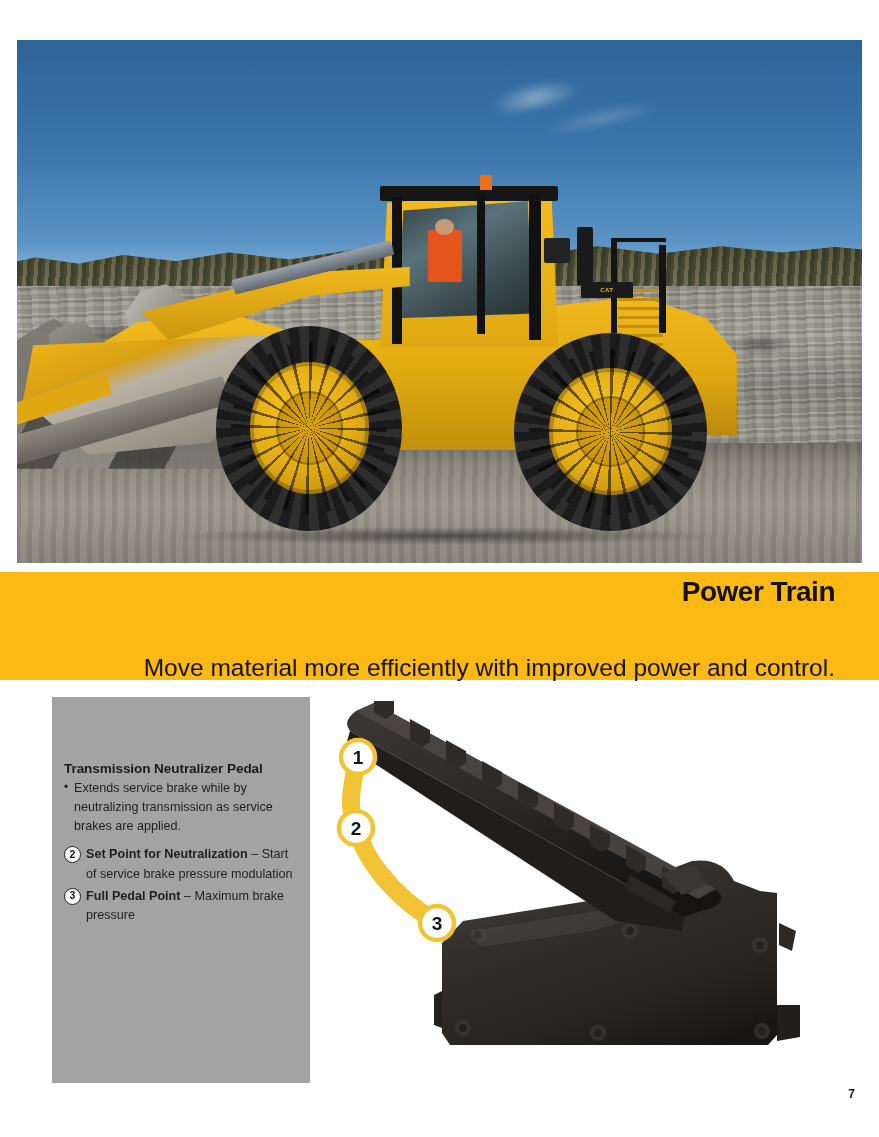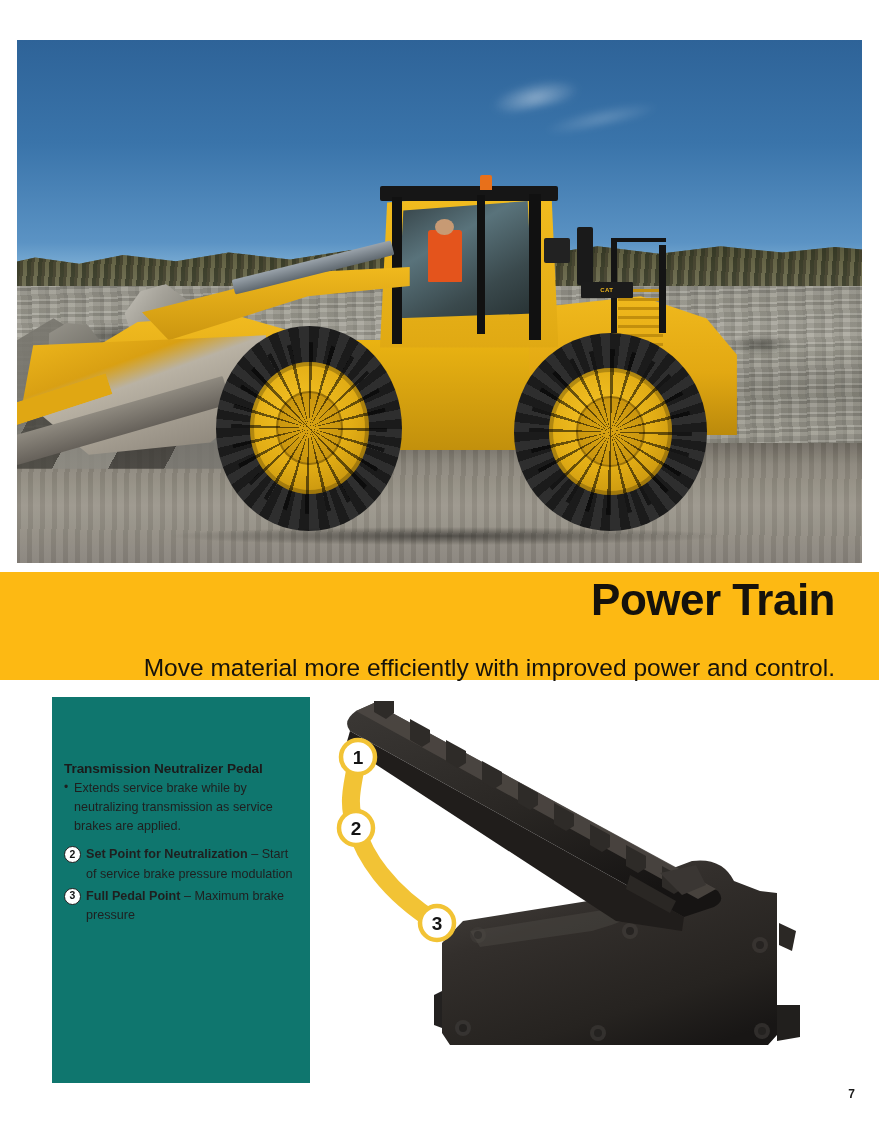--- a/index.html
+++ b/index.html
@@ -172,21 +172,21 @@
     left: 0;
     top: 572px;
     width: 879px;
     height: 108px;
     background: #fdb913;
   }
   .band-title {
     position: absolute;
     right: 44px;
     top: 6px;
-    font-size: 44px;
+    font-size: 28px;
     font-weight: 700;
     color: #15120c;
     letter-spacing: -0.5px;
     line-height: 1;
     white-space: nowrap;
   }
   .band-sub {
     position: absolute;
     right: 44px;
     top: 52px;
@@ -198,21 +198,21 @@
     margin-top: 32px;
   }
 
   
   .info-panel {
     position: absolute;
     left: 52px;
     top: 697px;
     width: 258px;
     height: 386px;
-    background: #0f766e;
+    background: #a3a3a3;
   }
   .info-inner {
     position: absolute;
     left: 12px;
     top: 64px;
     width: 232px;
   }
   .info-heading {
     font-size: 13.6px;
     font-weight: 700;

